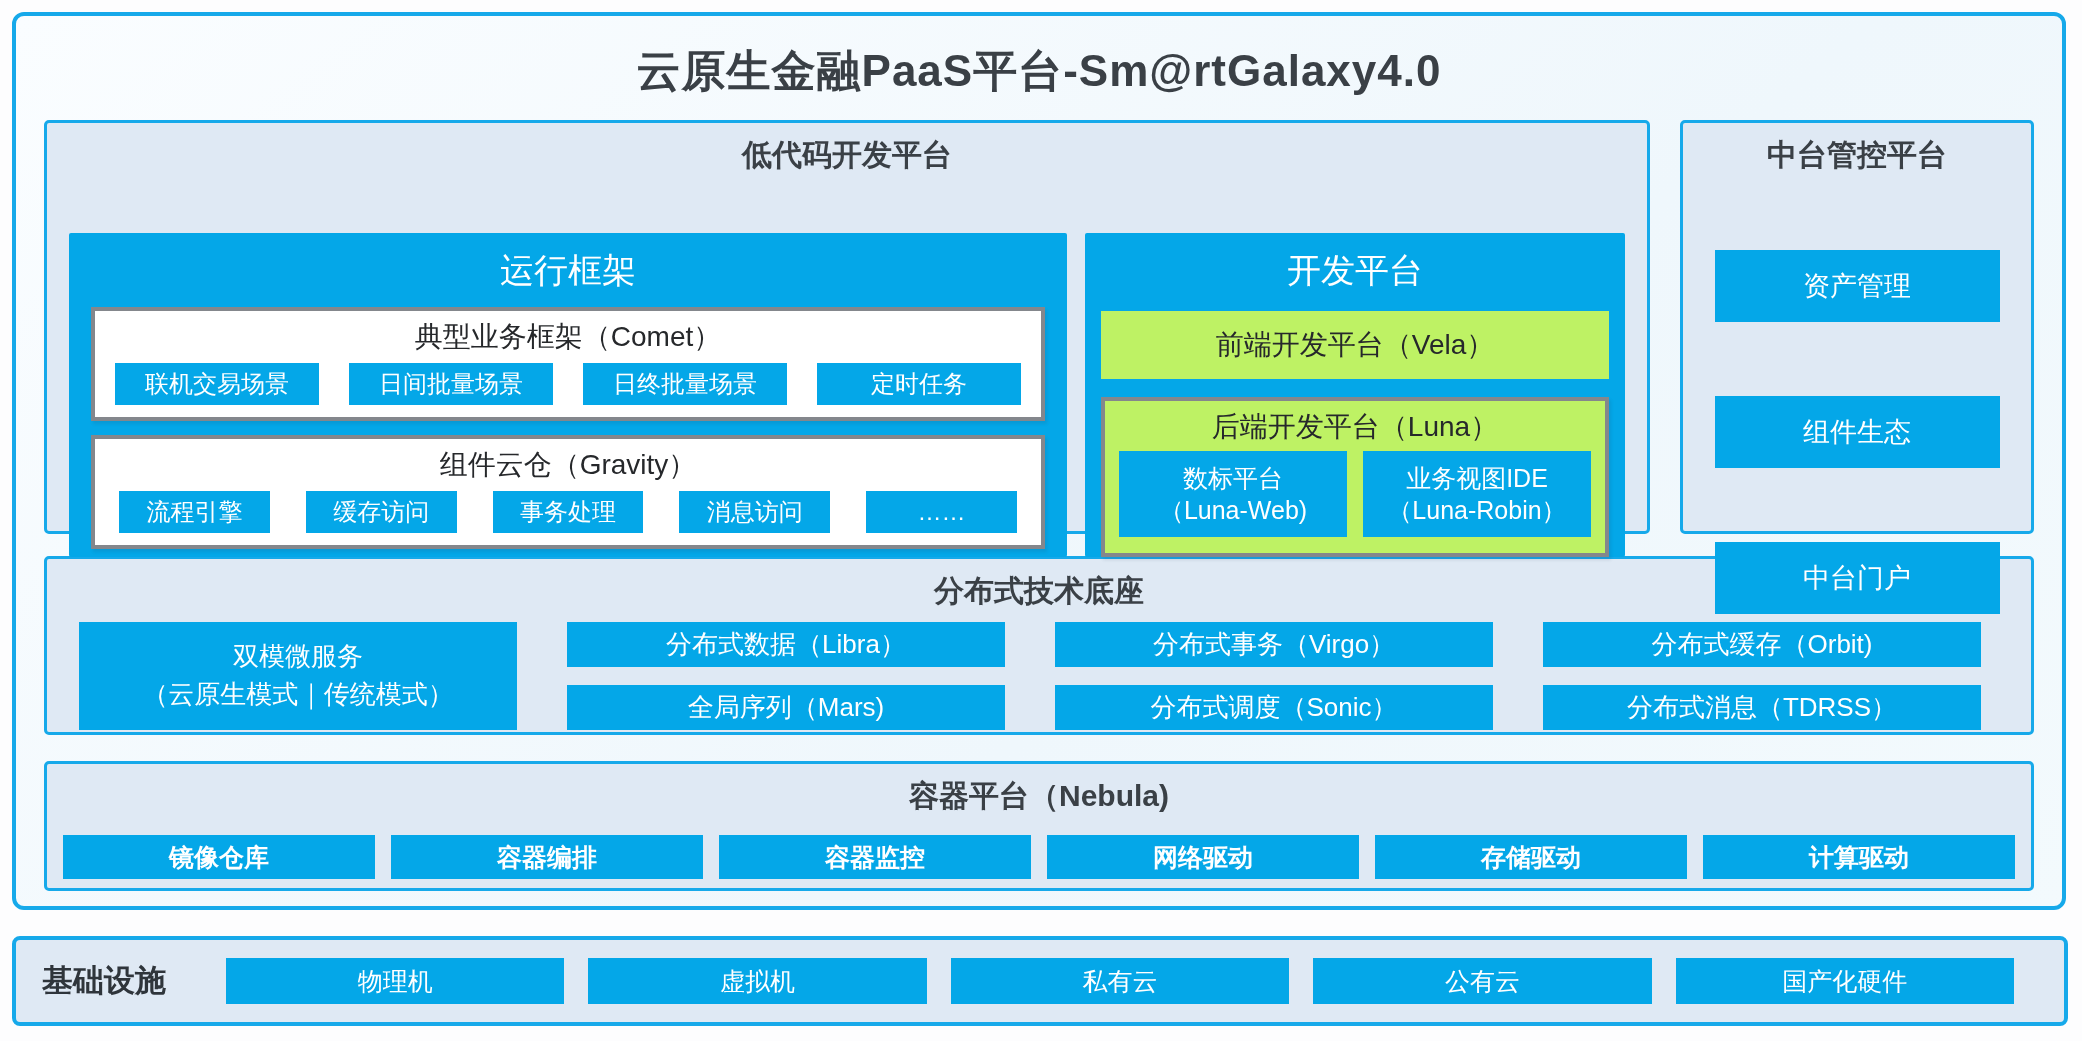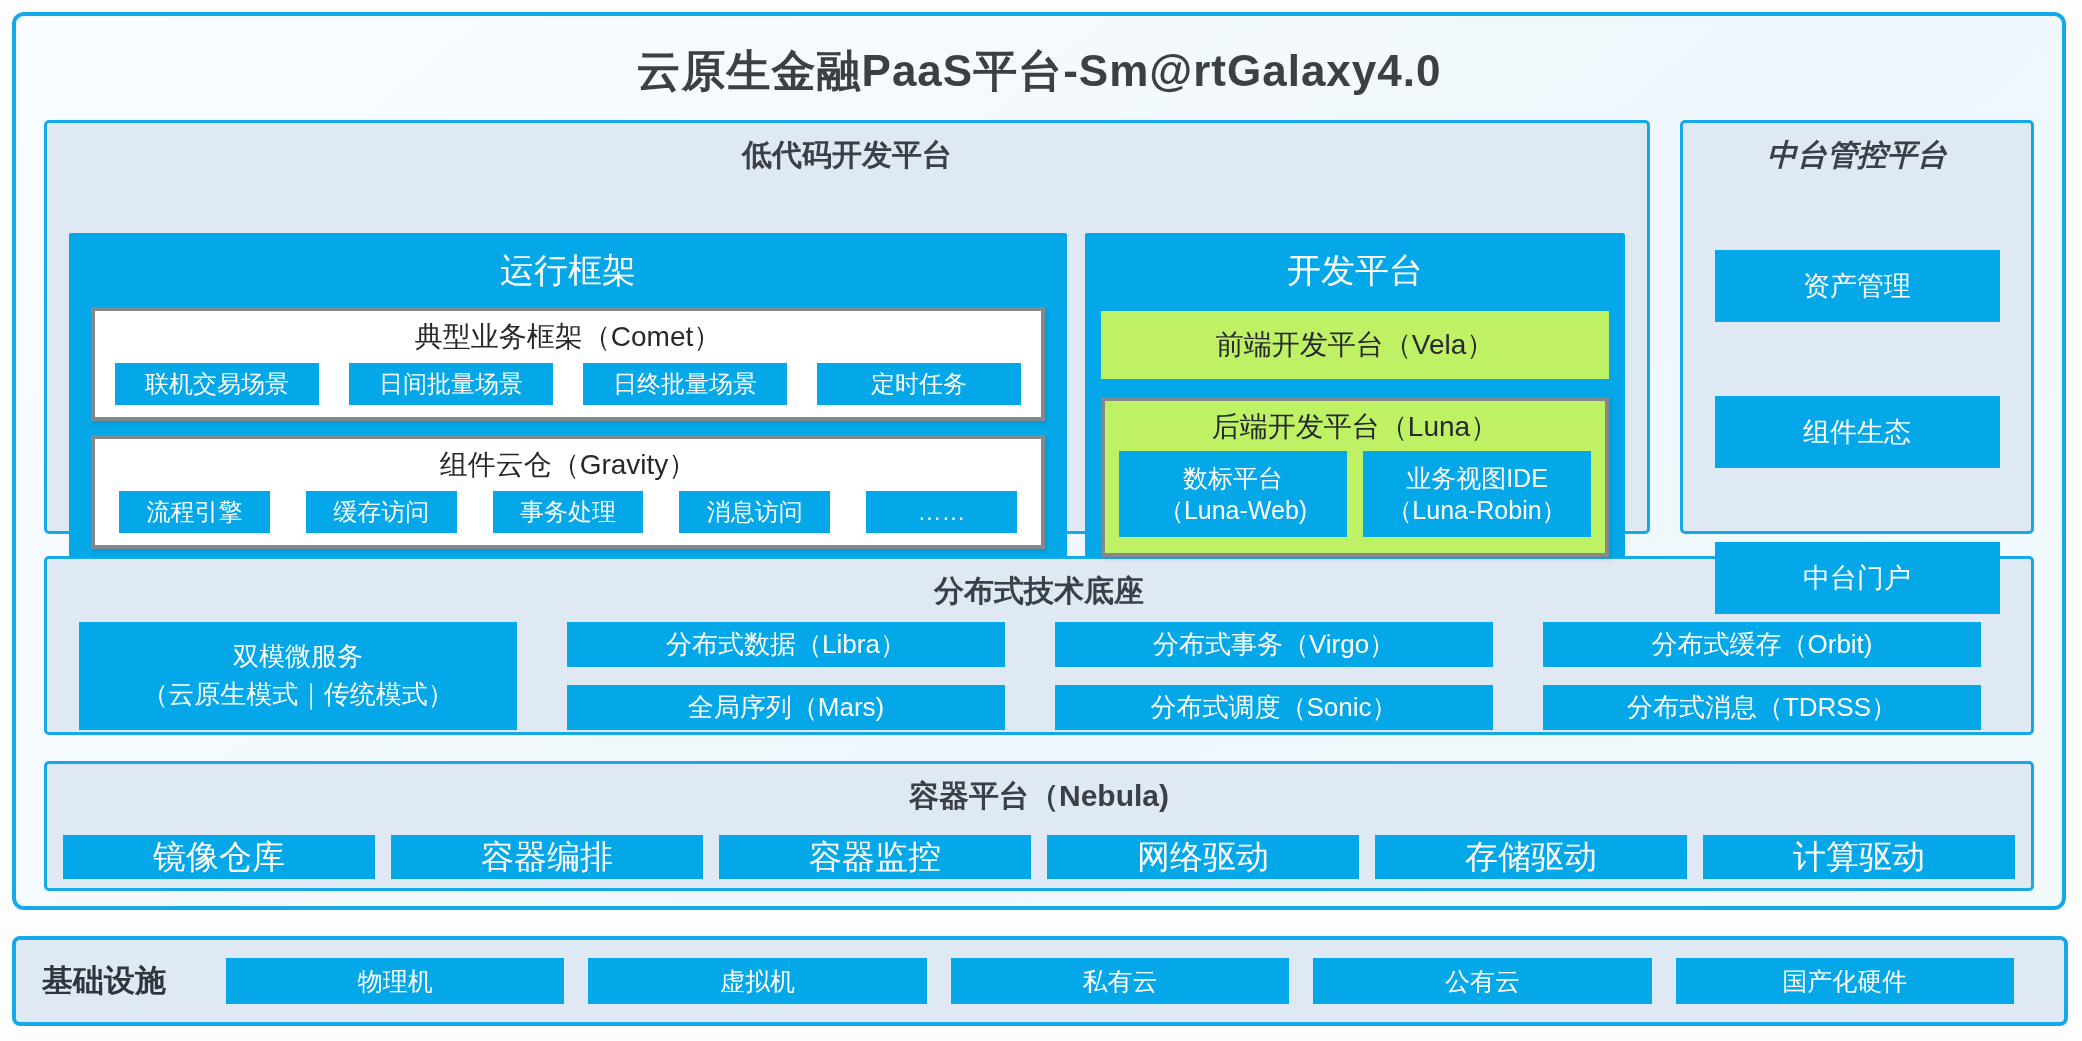--- a/index.html
+++ b/index.html
@@ -77,42 +77,42 @@
   .luna-card{
     background:#bef264;border:4px solid var(--gray-border);
     margin:18px 16px 0;height:160px;display:flex;flex-direction:column;
     box-shadow:2px 3px 3px rgba(40,60,80,0.12);
   }
   .luna-row{display:flex;gap:16px;padding:5px 14px 16px;flex:1;}
   .btn.two-line{flex-direction:column;font-size:25px;line-height:1.28;}
 
   
   .midctrl{flex:1;display:flex;flex-direction:column;align-items:center;}
-  .midctrl .section-title{font-style:italic;}
+  .midctrl .section-title{}
   .mid-btn{
     width:285px;height:72px;margin-top:30px;flex:none;
     font-size:27px;
   }
   .mid-btn:first-of-type{margin-top:37px;}
 
   
   .distributed{margin:22px 28px 0;height:179px;}
   .dist-body{display:flex;gap:50px;padding:10px 50px 0 32px;height:118px;}
   .dist-col{flex:1;display:flex;flex-direction:column;justify-content:space-between;}
   .dual-box{
     flex:none;height:108px;background:var(--accent);color:#fff;
     display:flex;flex-direction:column;align-items:center;justify-content:center;
     font-size:26px;line-height:1.45;
   }
   .dist-btn{flex:0 0 45px;font-size:26px;}
 
   
   .containerp{margin:26px 28px 0;height:130px;}
   .cont-row{display:flex;gap:16px;padding:18px 16px 0;height:62px;}
-  .cont-row .btn{font-size:33px;flex:1;height:44px;}
+  .cont-row .btn{font-size:25px;flex:1;height:44px;font-weight:bold;}
 
   
   .infra{
     position:absolute;left:12px;top:936px;width:2056px;height:90px;
     background:var(--section-bg);border:4px solid var(--line);border-radius:8px;
     display:flex;align-items:center;padding:0 50px 0 26px;gap:24px;
   }
   .infra-label{flex:0 0 160px;font-size:31px;font-weight:bold;color:#2f353b;}
   .infra .btn{height:46px;font-size:25px;}
 </style>

